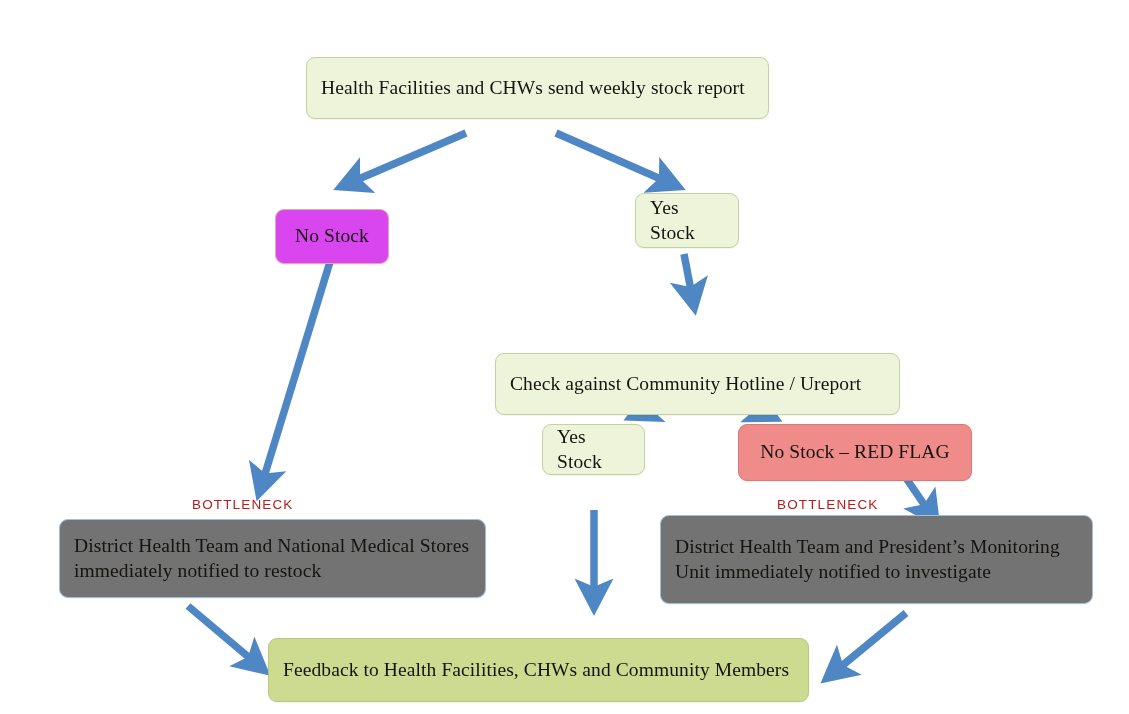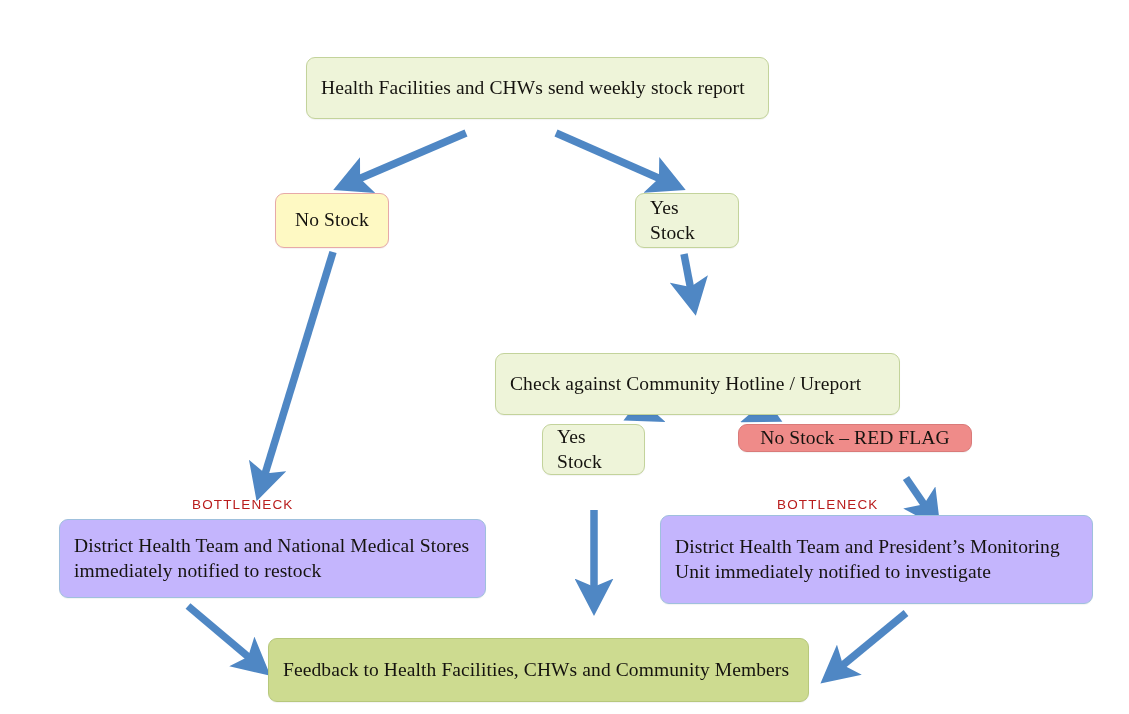--- a/index.html
+++ b/index.html
@@ -26,23 +26,23 @@
     line-height: 1.28;
     color: #15130f;
     font-size: 19.5px;
     letter-spacing: 0.1px;
     box-shadow: 0 1px 1px rgba(0,0,0,0.05);
   }
   .node span { display: block; }
 
   .fill-paleGreen { background: #eef4d9; border-color: #c3d39b; }
   .fill-green     { background: #cddb90; border-color: #b7c87c; }
-  .fill-pink      { background: #fef9c3; border-color: #e7a9a8; }
+  .fill-pink      { background: #d946ef; border-color: #e7a9a8; margin-top: 16px; }
   .fill-red       { background: #ef8b89; border-color: #d97a79; }
-  .fill-blue      { background: #c4b5fd; border-color: #9fc0dd; }
+  .fill-blue      { background: #737373; border-color: #9fc0dd; }
 
   .bottleneck {
     position: absolute;
     font-family: "Liberation Sans", sans-serif;
     font-size: 13.5px;
     letter-spacing: 1.15px;
     color: #b91c1c;
     white-space: nowrap;
   }
   svg.arrows {
@@ -92,21 +92,21 @@
   </div>
 
   <div class="node fill-paleGreen" style="left:495px; top:309px; width:405px; height:62px;margin-top:44px;">
     <span>Check against Community Hotline /  Ureport</span>
   </div>
 
   <div class="node fill-paleGreen" style="left:542px; top:424px; width:103px; height:51px; justify-content:center;">
     <span>Yes Stock</span>
   </div>
 
-  <div class="node fill-red" style="left:738px; top:424px; width:234px; height:28px; justify-content:center;">
+  <div class="node fill-red" style="left:738px; top:424px; width:234px; height:57px; justify-content:center;">
     <span>No Stock – RED FLAG</span>
   </div>
 
   <div class="bottleneck" style="left:192px; top:497px;">BOTTLENECK</div>
 
   <div class="bottleneck" style="left:777px; top:497px;">BOTTLENECK</div>
 
   <div class="node fill-blue" style="left:59px; top:519px; width:427px; height:79px;">
     <span>District Health Team and National Medical Stores immediately notified to restock</span>
   </div>

